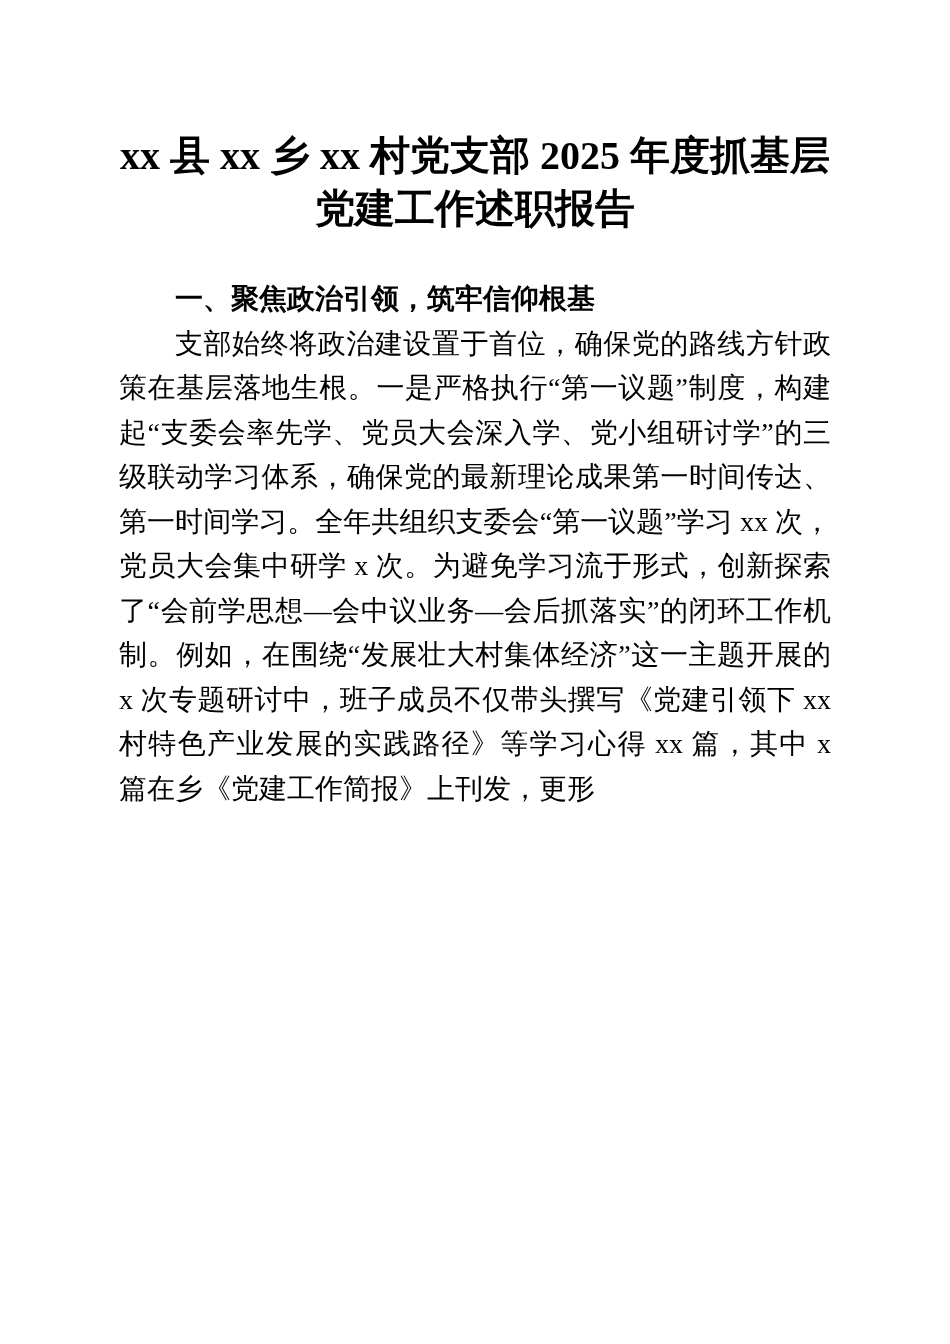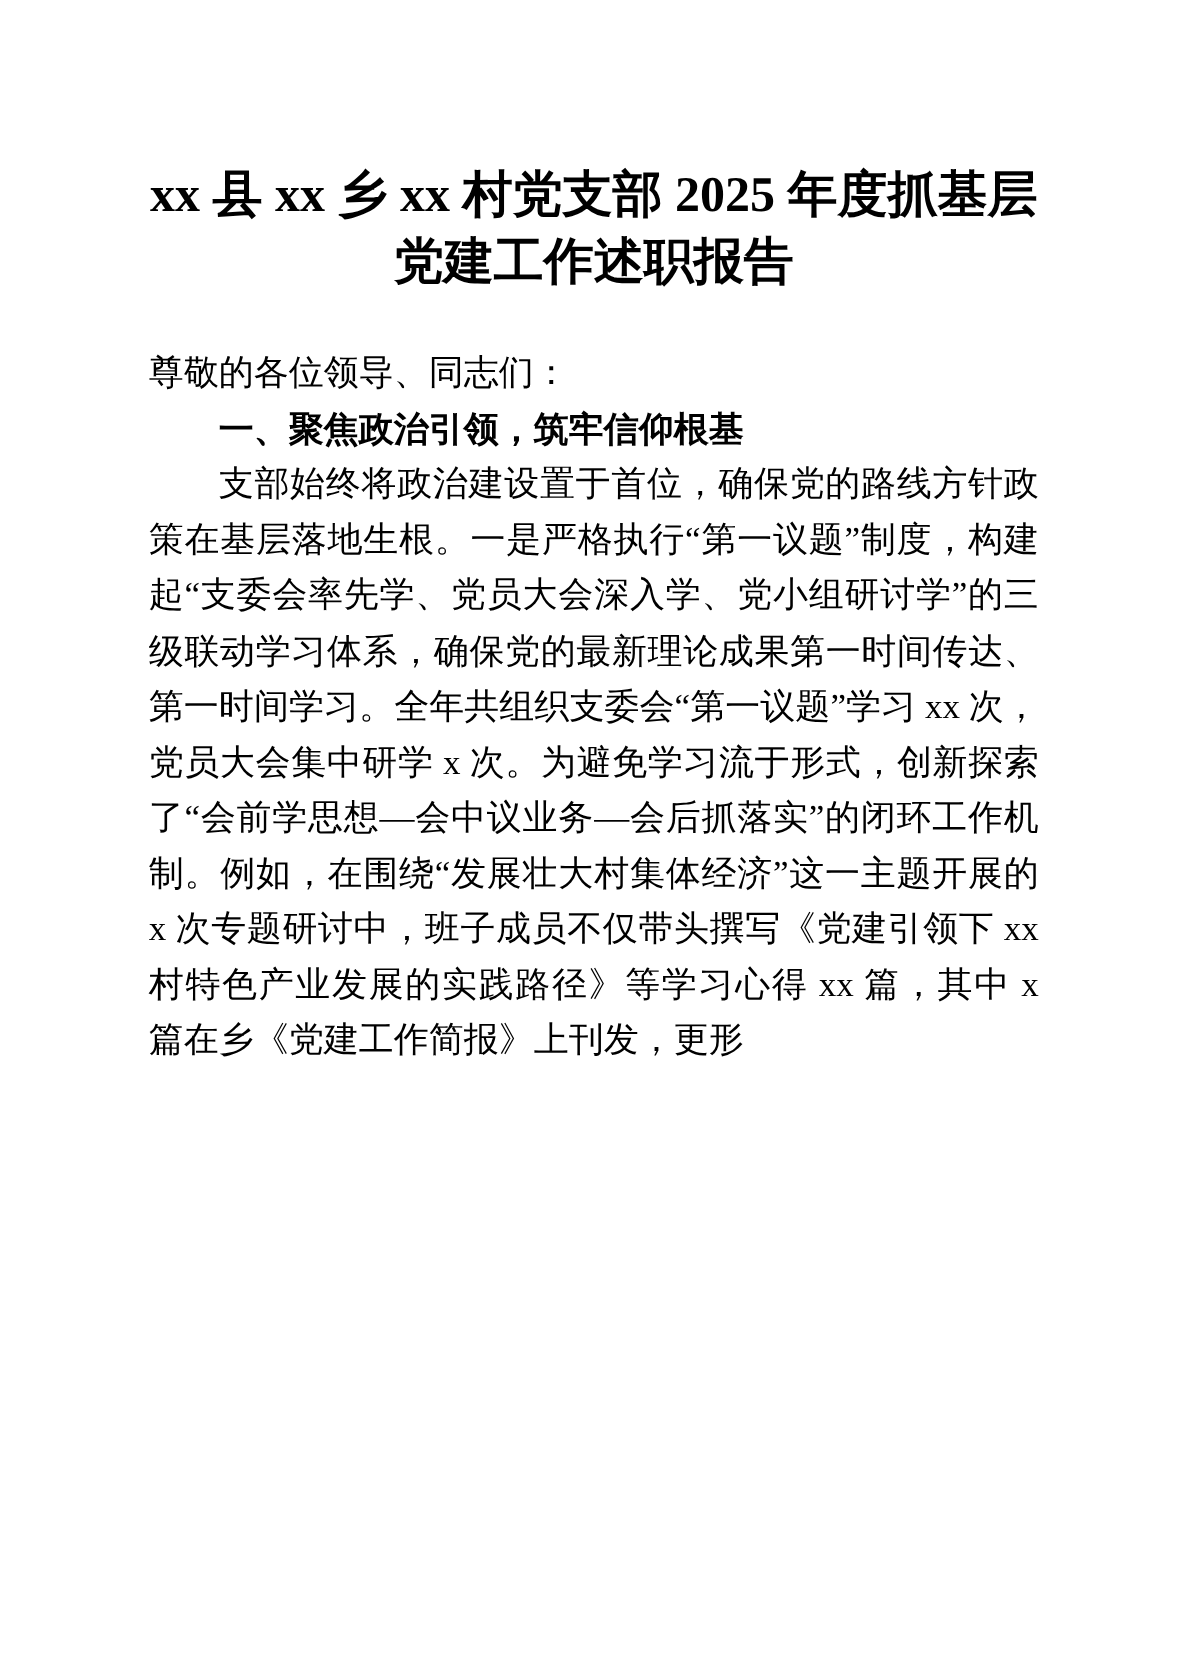--- a/index.html
+++ b/index.html
@@ -49,19 +49,18 @@
     color: #000000;
     font-family: "Liberation Sans", "DejaVu Sans", sans-serif;
   }
 </style>
 </head>
 <body>
 
 <div class="page">
   <h1 class="doc-title">xx 县 xx 乡 xx 村党支部 2025 年度抓基层党建工作述职报告</h1>
 
-  <p class="para">尊敬的各位领导、同志们：</p>
 
 
   <h2 class="section-heading">一、聚焦政治引领，筑牢信仰根基</h2>
 
   <p class="para indent">支部始终将政治建设置于首位，确保党的路线方针政策在基层落地生根。一是严格执行“第一议题”制度，构建起“支委会率先学、党员大会深入学、党小组研讨学”的三级联动学习体系，确保党的最新理论成果第一时间传达、第一时间学习。全年共组织支委会“第一议题”学习 xx 次，党员大会集中研学 x 次。为避免学习流于形式，创新探索了“会前学思想—会中议业务—会后抓落实”的闭环工作机制。例如，在围绕“发展壮大村集体经济”这一主题开展的 x 次专题研讨中，班子成员不仅带头撰写《党建引领下 xx 村特色产业发展的实践路径》等学习心得 xx 篇，其中 x 篇在乡《党建工作简报》上刊发，更形</p>
 </div>
 
 </body></html>

